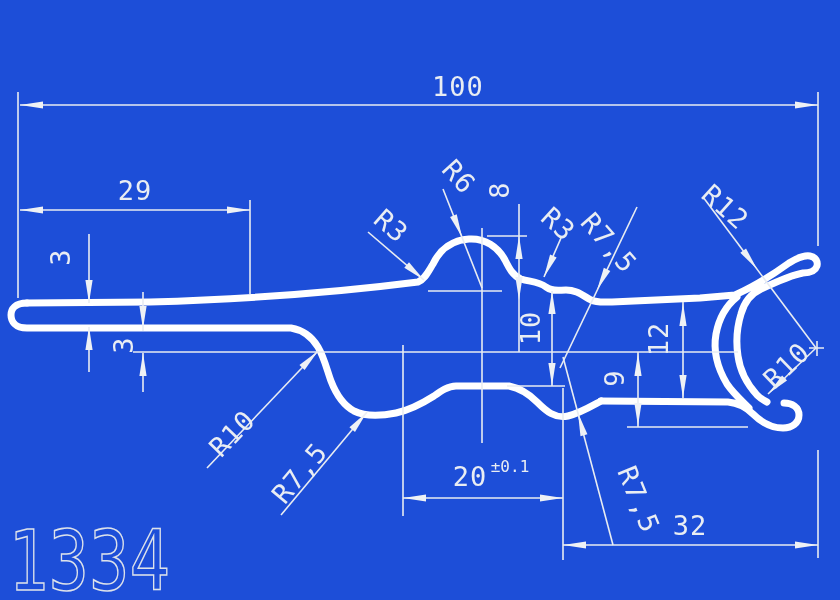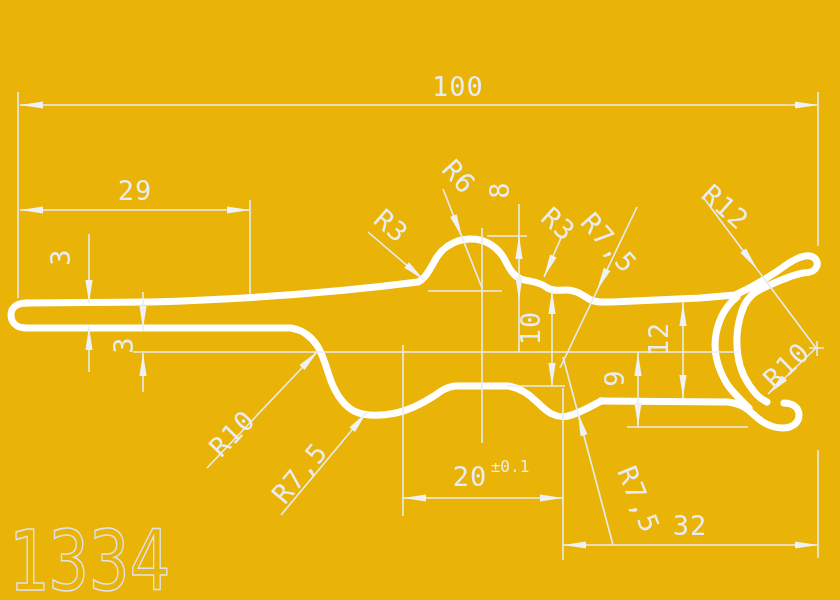--- a/index.html
+++ b/index.html
@@ -1,16 +1,16 @@
 <!DOCTYPE html>
 <html><head>
 <meta charset="utf-8">
 <style>
   html,body{margin:0;padding:0;background:#15181e;}
-  .stage{position:relative;width:840px;height:600px;background:#eab308;overflow:hidden;
+  .stage{position:relative;width:840px;height:600px;background:#1d4ed8;overflow:hidden;
          font-family:"DejaVu Sans Mono", monospace;}
   svg{display:block}
   .profile{stroke:#ffffff;stroke-width:7;fill:none;stroke-linecap:round;stroke-linejoin:round;}
   .dim{stroke:#e8ecf2;stroke-width:1.6;fill:none;}
   .arr{fill:#eef1f5;stroke:none;}
   .dimtext{fill:#e9edf3;font-size:27px;font-family:"DejaVu Sans Mono",monospace;letter-spacing:1px;}
   .suptext{fill:#e9edf3;font-size:16px;font-family:"DejaVu Sans Mono",monospace;}
   .partno{fill:none;stroke:#dde2ea;stroke-width:1.6;font-size:84px;font-family:"DejaVu Sans Mono",monospace;}
 </style>
 </head>

